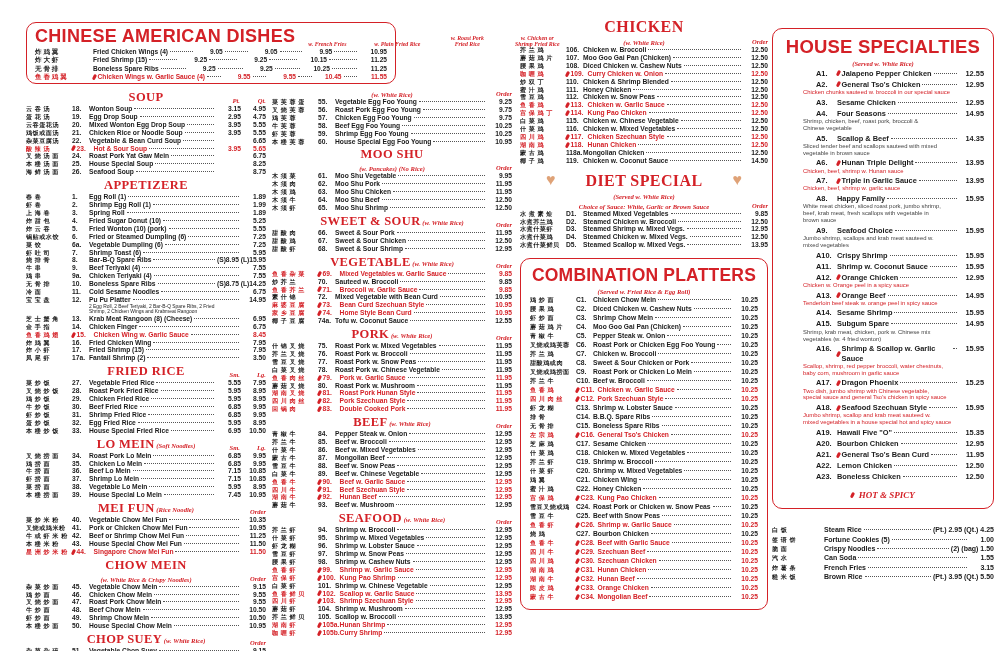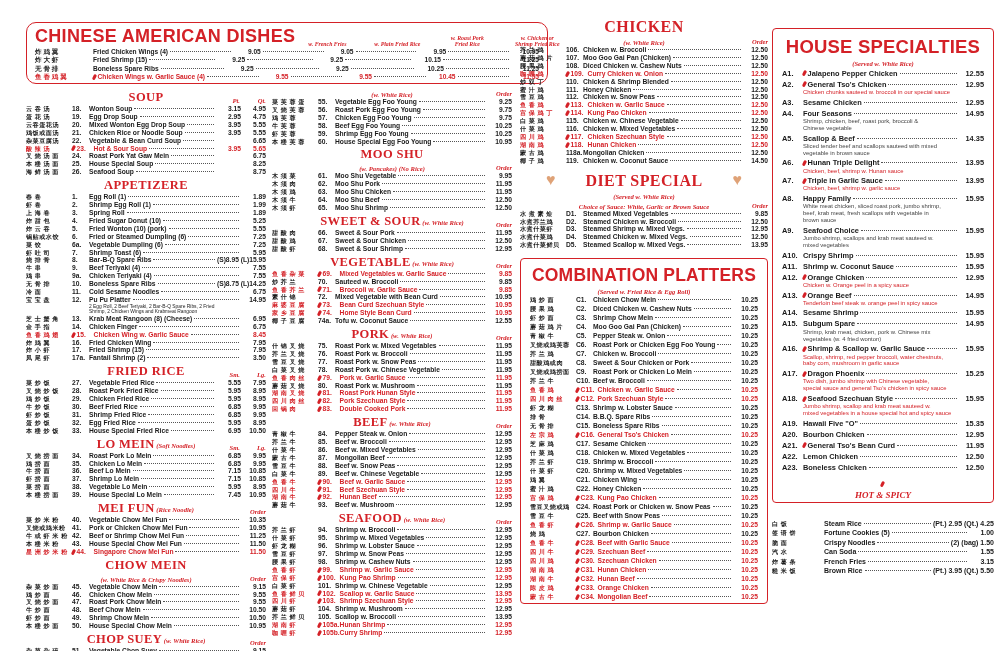--- a/index.html
+++ b/index.html
@@ -1,20 +1,20 @@
 <!DOCTYPE html>
 <html style="--accent: #d42127;"><head>
 <meta charset="utf-8">
 <style>
   :root{ --accent:#d42127; --ink:#1a1a1a; --leader:#555; }
   html,body{margin:0;padding:0;width:1000px;height:651px;overflow:hidden;background:#fff;
     font-family:"Liberation Sans",sans-serif;}
   .page{position:absolute;inset:0;background:#fff;}
   
-  .topbox{position:absolute;left:26px;top:22px;width:522px;height:62px;border:1.6px solid var(--accent);
+  .topbox{position:absolute;left:26px;top:22px;width:370px;height:62px;border:1.6px solid var(--accent);
     border-radius:10px;padding:3px 8px 2px;box-sizing:border-box;}
   .tb-head{display:flex;align-items:flex-end;margin-bottom:1px;}
   .tb-title{font-size:18px;font-weight:bold;color:var(--accent);letter-spacing:.3px;white-space:nowrap;}
   .tb-cols{display:flex;margin-left:auto;gap:6px;align-items:flex-end;}
   .tb-col{width:64px;font:italic bold 5.8px "Liberation Serif",serif;color:var(--accent);
     text-align:center;line-height:6.2px;white-space:pre-line;}
   .tb-row{display:flex;align-items:baseline;font-size:6.6px;line-height:8.4px;font-weight:bold;color:var(--ink);}
   .tb-row .zh{width:58px;}
   .tb-row .pr{width:28px;}
   
@@ -38,33 +38,33 @@
   .leader{flex:1;border-bottom:1px dotted var(--leader);margin:0 2px;position:relative;top:-2px;min-width:4px;}
   .pr{min-width:25px;text-align:right;flex-shrink:0;white-space:nowrap;}
   .hot{color:var(--accent);}
   .desc{font-size:4.9px;line-height:5.5px;font-weight:normal;margin-left:63px;color:#222;white-space:pre-line;}
   .chili{display:inline-block;width:2.6px;height:6px;background:var(--accent);
     border-radius:2px;transform:rotate(26deg);margin:0 2px 0 0;flex-shrink:0;align-self:center;}
   
   .orn{position:absolute;top:0px;font-size:16px;color:#dfa277;line-height:16px;}
   .orn.l{left:26px;} .orn.r{right:26px;}
   
-  .inbox{border:1.6px solid var(--accent);border-radius:4px;padding:5px 9px 2px;box-sizing:border-box;}
+  .inbox{border:1.6px solid var(--accent);border-radius:10px;padding:5px 9px 8px;box-sizing:border-box;}
   .combo-box{margin-top:9px;}
   .combo-title{font-size:17.5px;font-weight:bold;color:var(--accent);text-align:center;letter-spacing:.2px;line-height:19px;}
   .combo .item{line-height:9px;}
   #col3 .diet{margin-top:7px;}
   
   .house-title{font-size:18.5px;font-weight:bold;color:var(--accent);text-align:center;letter-spacing:.2px;line-height:21px;}
   .h-item{display:flex;align-items:baseline;font-size:7.4px;line-height:9.2px;font-weight:bold;color:var(--ink);margin-top:1.8px;}
-  .h-item .num{width:21px;flex-shrink:0;}
+  .h-item .num{width:21px;flex-shrink:0;margin-left:34px;}
   .h-desc{font-size:5.9px;line-height:6.9px;font-weight:normal;margin-left:21px;color:#444;white-space:pre-line;}
   .h-desc.hot{color:var(--accent);}
   .hot-note{text-align:center;font:italic bold 9px "Liberation Serif",serif;color:var(--accent);
-    margin-top:9px;display:flex;justify-content:center;align-items:center;gap:3px;flex-direction:column;}
+    margin-top:9px;display:flex;justify-content:center;align-items:center;gap:3px;}
   
   .side{margin-top:16px;}
   .side-title{font-size:19px;font-weight:bold;color:var(--accent);text-align:center;letter-spacing:.3px;line-height:24px;margin-bottom:3px;}
   .side .item{font-size:7px;line-height:9.4px;}
   .side .zh{width:52px;}
 </style>
 </head>
 <body>
 
 <div class="page">

